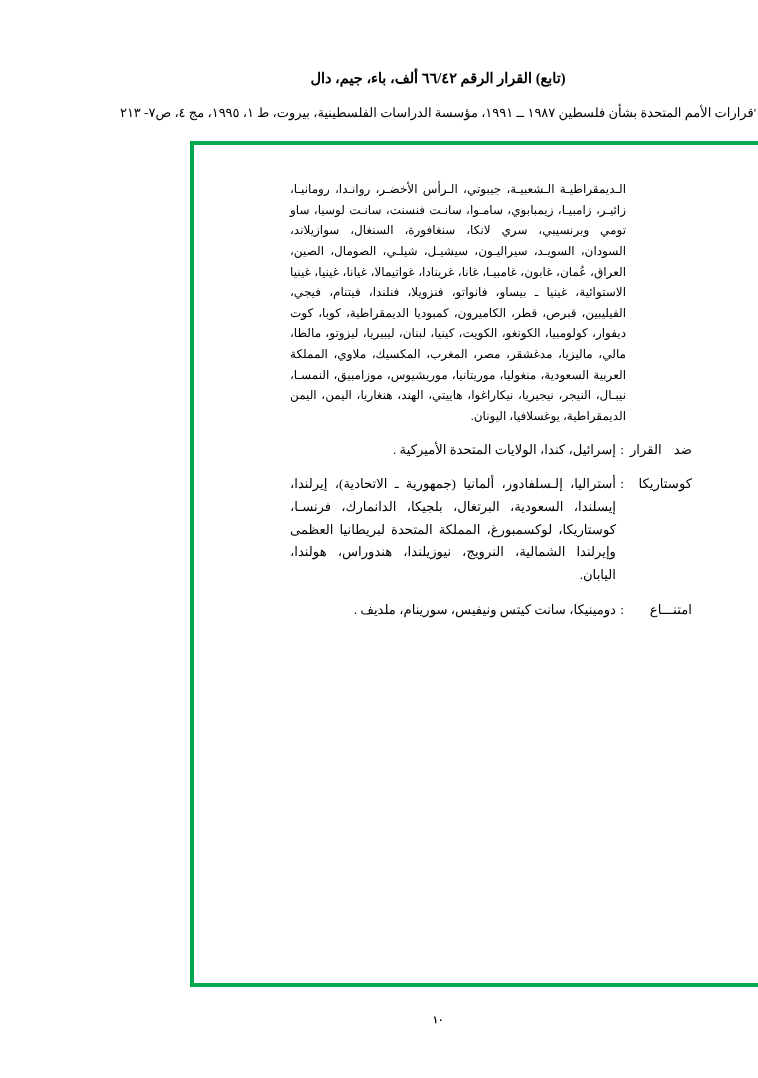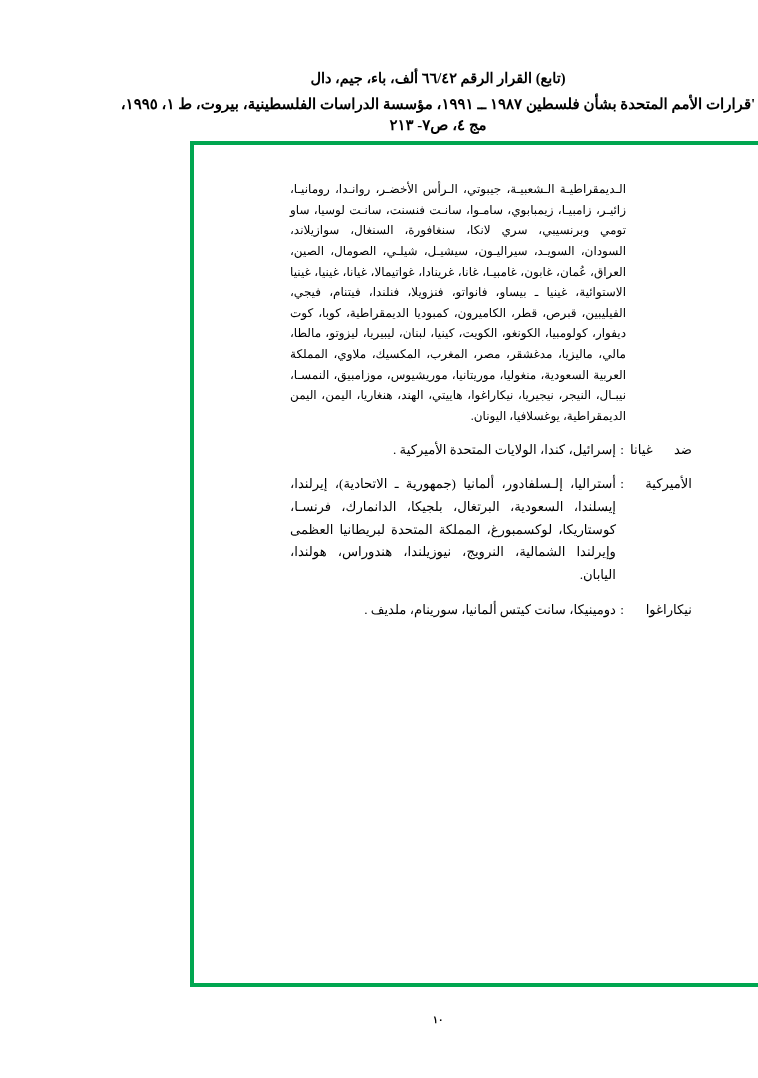--- a/index.html
+++ b/index.html
@@ -26,23 +26,23 @@
     text-align: center;
     padding-top: 68px;
   }
   .header-title {
     font-size: 14.5px;
     font-weight: bold;
     letter-spacing: 0px;
     line-height: 1.4;
   }
   .header-source {
-    font-size: 15px;
-    font-weight: bold;
-    margin-top: 6px;
+    font-size: 13px;
+    font-weight: normal;
+    margin-top: 16px;
     line-height: 1.4;
   }
   .frame {
     position: absolute;
     left: 72px;
     top: 141px;
     width: 614px;
     height: 846px;
     border: 4px solid #00a650;
     box-sizing: border-box;
@@ -107,35 +107,35 @@
     <div class="header-title">(تابع) القرار الرقم ٦٦/٤٢ ألف، باء، جيم، دال</div>
     <div class="header-source">'قرارات الأمم المتحدة بشأن فلسطين ١٩٨٧ ــ ١٩٩١، مؤسسة الدراسات الفلسطينية، بيروت، ط ١، ١٩٩٥، مج ٤، ص٧- ٢١٣</div>
   </div>
 
   <div class="frame">
     <div class="content">
 
       <p class="country-block">الـديمقراطيـة الـشعبيـة، جيبوتي، الـرأس الأخضـر، روانـدا، رومانيـا، زائيـر، زامبيـا، زيمبابوي، سامـوا، سانـت فنسنت، سانـت لوسيا، ساو تومي وبرنسيبي، سري لانكا، سنغافورة، السنغال، سوازيلاند، السودان، السويـد، سيراليـون، سيشيـل، شيلـي، الصومال، الصين، العراق، عُمان، غابون، غامبيـا، غانا، غرينادا، غواتيمالا، غيانا، غينيا، غينيا الاستوائية، غينيا ـ بيساو، فانواتو، فنزويلا، فنلندا، فيتنام، فيجي، الفيليبين، قبرص، قطر، الكاميرون، كمبوديا الديمقراطية، كوبا، كوت ديفوار، كولومبيا، الكونغو، الكويت، كينيا، لبنان، ليبيريا، ليزوتو، مالطا، مالي، ماليزيا، مدغشقر، مصر، المغرب، المكسيك، ملاوي، المملكة العربية السعودية، منغوليا، موريتانيا، موريشيوس، موزامبيق، النمسـا، نيبـال، النيجر، نيجيريا، نيكاراغوا، هاييتي، الهند، هنغاريا، اليمن، اليمن الديمقراطية، يوغسلافيا، اليونان.</p>
 
       <div class="vote-row">
-        <span class="vote-label">ضد غيانا</span>
+        <span class="vote-label">ضد القرار</span>
         <span class="vote-colon">:</span>
         <span class="vote-text">إسرائيل، كندا، الولايات المتحدة الأميركية .</span>
       </div>
 
       <div class="vote-row">
-        <span class="vote-label">الأميركية</span>
+        <span class="vote-label">كوستاريكا</span>
         <span class="vote-colon">:</span>
         <span class="vote-text">أستراليا، إلـسلفادور، ألمانيا (جمهورية ـ الاتحادية)، إيرلندا، إيسلندا، السعودية، البرتغال، بلجيكا، الدانمارك، فرنسـا، كوستاريكا، لوكسمبورغ، المملكة المتحدة لبريطانيا العظمى وإيرلندا الشمالية، النرويج، نيوزيلندا، هندوراس، هولندا، اليابان.</span>
       </div>
 
       <div class="vote-row">
-        <span class="vote-label">نيكاراغوا</span>
+        <span class="vote-label">امتنـــاع</span>
         <span class="vote-colon">:</span>
-        <span class="vote-text">دومينيكا، سانت كيتس ألمانيا، سورينام، ملديف .</span>
+        <span class="vote-text">دومينيكا، سانت كيتس ونيفيس، سورينام، ملديف .</span>
       </div>
 
     </div>
   </div>
 
   <div class="page-number">١٠</div>
 
 </div>
 
 </body></html>

